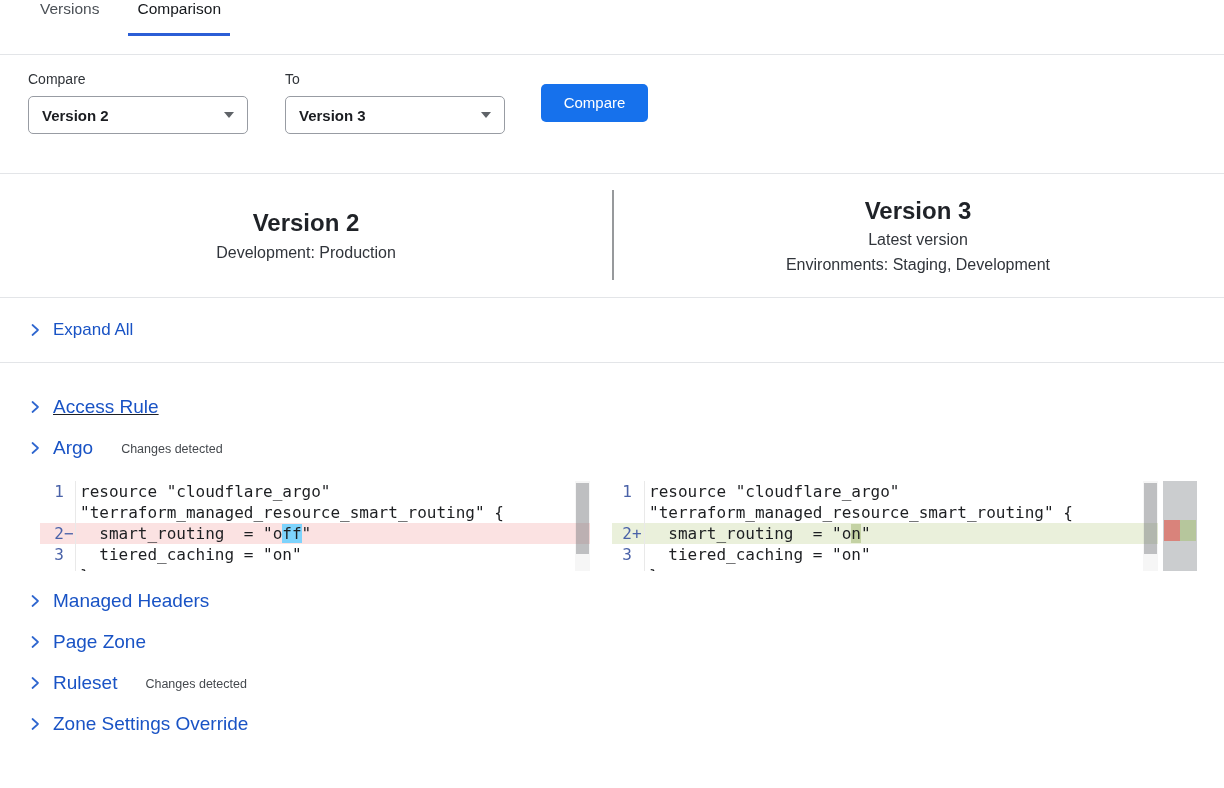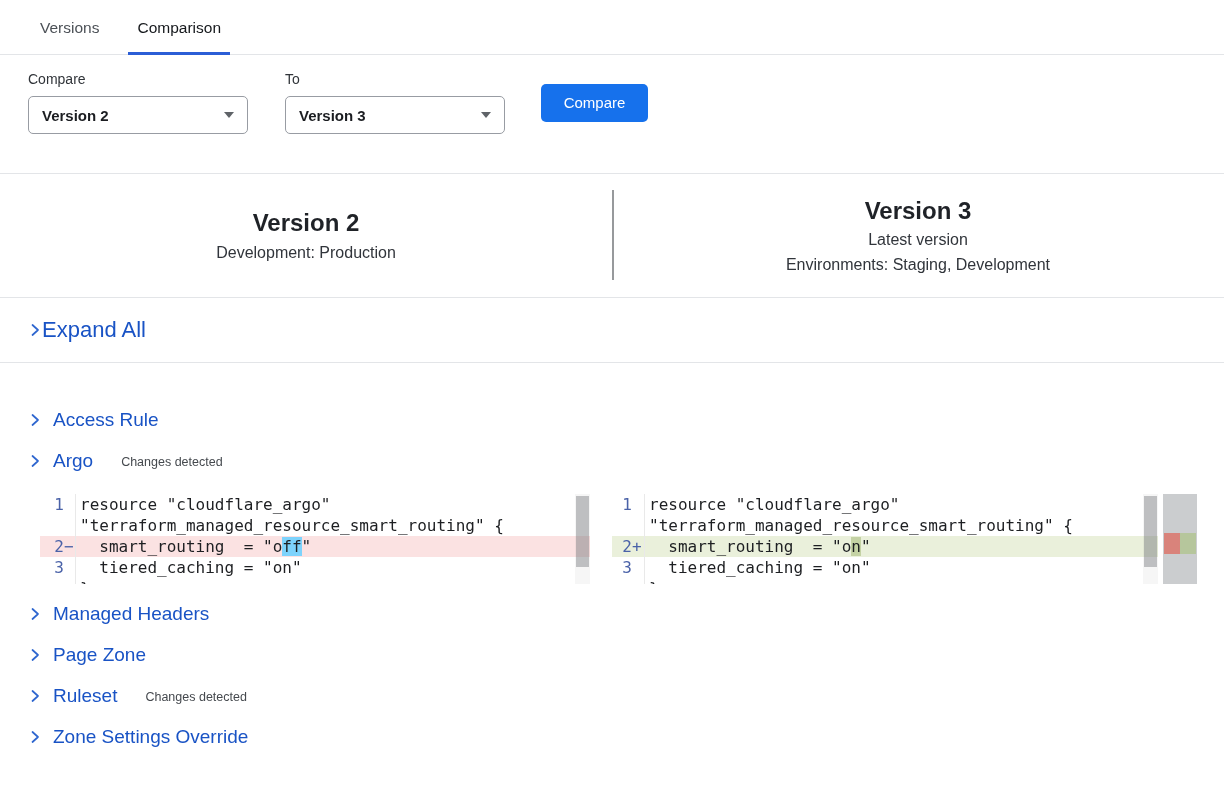--- a/index.html
+++ b/index.html
@@ -1,20 +1,20 @@
 <!DOCTYPE html>
 <html><head>
 <meta charset="utf-8">
 <style>
   * { margin:0; padding:0; box-sizing:border-box; }
   html,body { width:1224px; height:788px; background:#ffffff; overflow:hidden;
               font-family:"Liberation Sans", sans-serif; color:#1d1f24; }
 
   
-  .tabs { height:55px; display:flex; align-items:flex-end; gap:20px;
+  .tabs { height:55px; display:flex; align-items:flex-start; gap:20px;
           padding-left:31px; border-bottom:1px solid #e3e5e8; }
   .tab { font-size:15.5px; color:#4c5157; padding:0 9px 15px;
          border-bottom:3px solid transparent; margin-bottom:-1px; cursor:pointer; }
   .tab.active { color:#15181c; border-bottom-color:#2b5ed6; }
 
   
   .form { display:flex; align-items:center; padding:16px 28px 0; }
   .field label { display:block; font-size:14px; color:#303439; margin-bottom:9px; }
   .select { width:220px; height:38px; border:1px solid #989ca3; border-radius:5px;
             display:flex; align-items:center; justify-content:space-between;
@@ -33,26 +33,26 @@
   .vcol { width:50%; display:flex; flex-direction:column; justify-content:center;
           align-items:center; text-align:center; }
   .vtitle { font-size:24px; font-weight:bold; color:#1f2227; line-height:1.15; }
   .vline { font-size:16px; color:#31353b; margin-top:7px; }
   .vdivider { position:absolute; left:50%; top:16px; bottom:17px; width:2px; background:#97999c; }
 
   
   .expand-row { height:65px; border-bottom:1px solid #e3e5e8; display:flex;
                 align-items:center; padding-left:28px; cursor:pointer; }
   .chev { color:#2e66cf; display:flex; align-items:center; }
-  .link { color:#1953c5; font-size:22px; }
+  .link { color:#1953c5; font-size:17px; margin-left:11px; }
 
   
   .srow { display:flex; align-items:center; padding-left:28px; margin-top:18px;
           height:23px; cursor:pointer; }
-  .srow.first { margin-top:45px; }
+  .srow.first { margin-top:32px;text-decoration:underline; }
   .slabel { color:#1953c5; font-size:19px; margin-left:11px; }
   .badge { font-size:12.5px; color:#45494e; margin-left:28px; padding-top:3px; }
 
   
   .diff { display:flex; align-items:flex-start; margin:22px 0 18px 40px; }
   .panel { position:relative; overflow:hidden; height:90px; background:#fff;
            font-family:"DejaVu Sans Mono","Liberation Mono",monospace;
            font-size:16px; line-height:21px; color:#1d1f22; }
   .panel.lp { width:550px; }
   .panel.rp { width:546px; margin-left:22px; }

